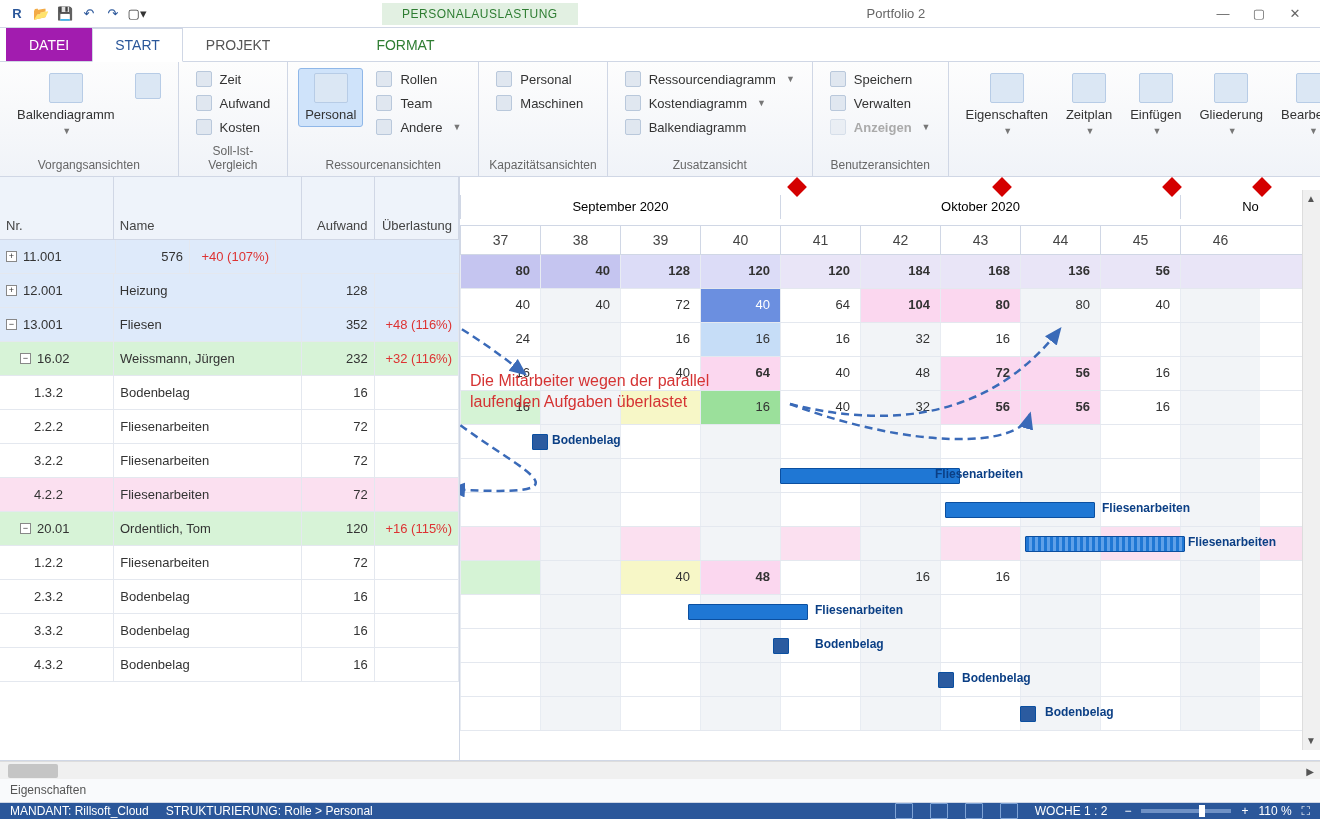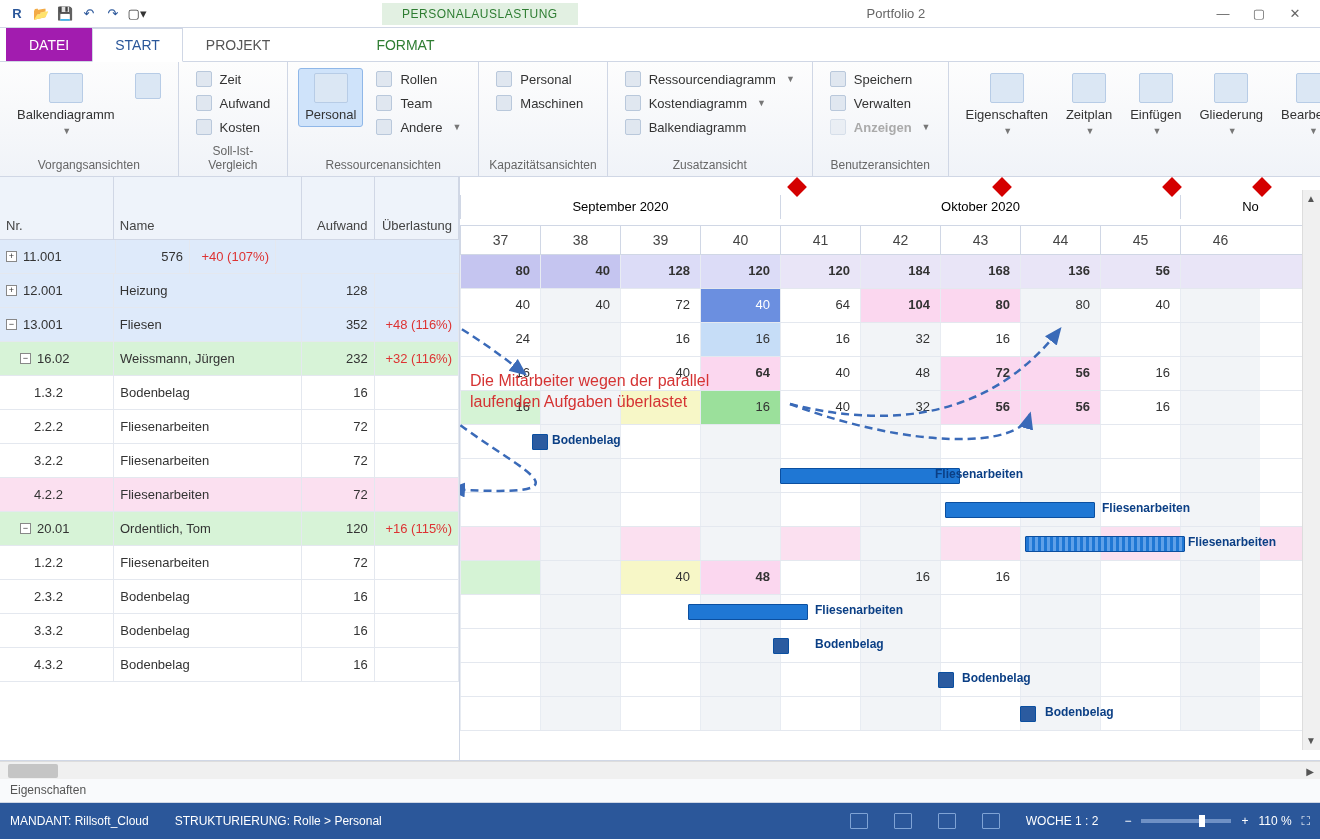--- a/index.html
+++ b/index.html
@@ -78,21 +78,21 @@
   .annotation { position:absolute; color:#d53333; font-size:16px; font-weight:400; line-height:1.3; pointer-events:none; z-index:10;}
   
   .hscroll { height:18px; background:#f0f0f0; border-top:1px solid #ddd; position:relative;}
   .hscroll-thumb { position:absolute; left:8px; top:2px; width:50px; height:14px; background:#c5c5c5; border-radius:2px;}
   .hscroll-right-btn { position:absolute; right:2px; top:2px; width:16px; height:14px; display:flex; align-items:center; justify-content:center; font-size:10px; color:#555;}
   .vscroll { position:absolute; right:0; top:190px; width:18px; height:560px; background:#f0f0f0; border-left:1px solid #ddd;}
   .vscroll-btn { width:16px; height:16px; display:flex; align-items:center; justify-content:center; font-size:10px; color:#555;}
   
   .props-tab { height:24px; border-bottom:1px solid #d0d7e5; padding:4px 10px; font-size:12px; color:#555; background:#f9fafc;}
   
-  .statusbar { height:36px; background:#2b579a; color:#fff; display:flex; align-items:center; font-size:12px; padding:0 10px; gap:26px;}
+  .statusbar { height:16px; background:#2b579a; color:#fff; display:flex; align-items:center; font-size:12px; padding:0 10px; gap:17px;}
   .statusbar .spacer { flex:1;}
   .status-icon { width:18px; height:16px; border:1px solid #7fa3d5; border-radius:1px; }
   .zoom { display:flex; align-items:center; gap:10px;}
   .zoom-track { width:90px; height:4px; background:#6f91c5; position:relative;}
   .zoom-thumb { position:absolute; left:58px; top:-4px; width:6px; height:12px; background:#fff;}
   svg.arrows { position:absolute; top:0; left:0; pointer-events:none; z-index:8;}
 </style>
 </head>
 <body>
 

